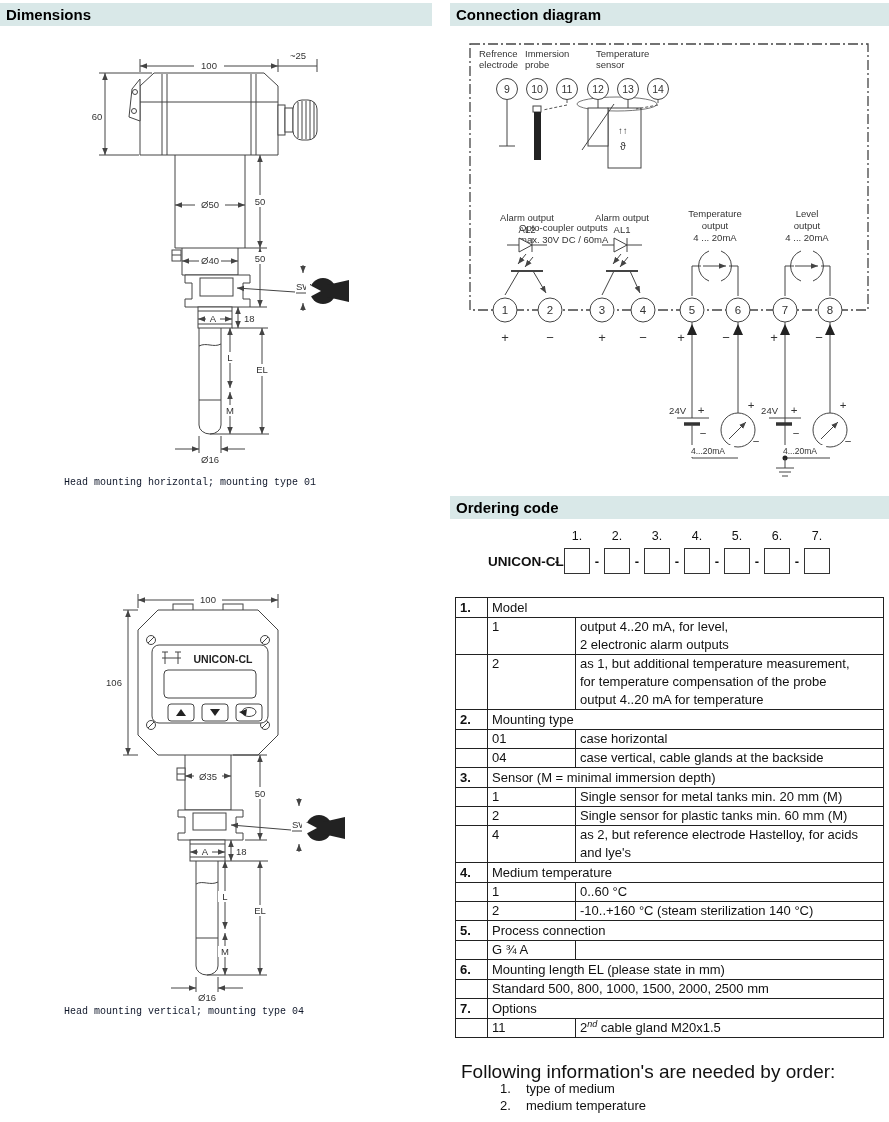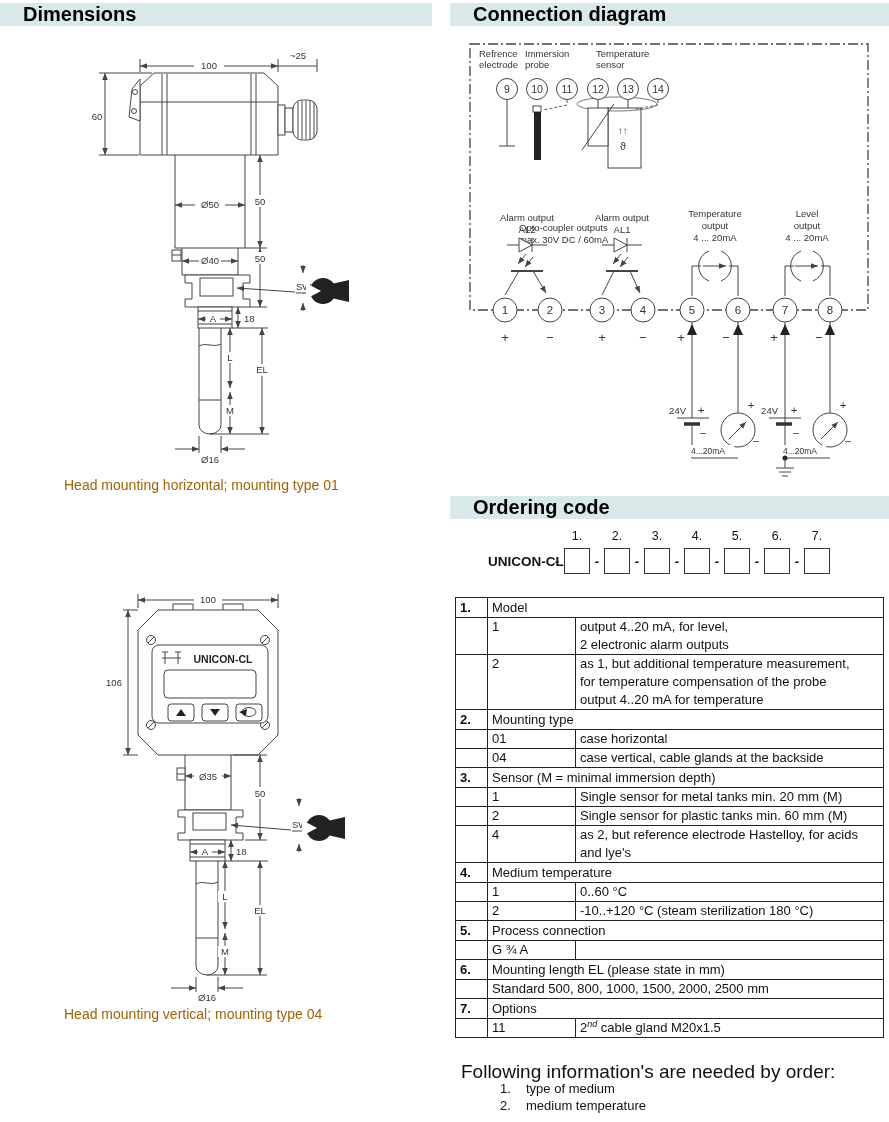--- a/index.html
+++ b/index.html
@@ -1,20 +1,20 @@
 <!DOCTYPE html>
 <html><head>
 <meta charset="utf-8">
 <style>
   html,body{margin:0;padding:0;background:#fff;}
   .page{position:relative;width:889px;height:1122px;background:#fff;overflow:hidden;
         font-family:"Liberation Sans",sans-serif;color:#111;}
   .hbar{position:absolute;background:#d9e8e8;height:23px;line-height:23px;
-        font-size:20px;font-weight:bold;color:#000;padding-left:23px;box-sizing:border-box;}
-  .caption{position:absolute;font-size:14px;color:#a16207;}
+        font-size:15px;font-weight:bold;color:#000;padding-left:6px;box-sizing:border-box;}
+  .caption{position:absolute;font-size:10px;color:#0f172a;font-family:Liberation Mono, monospace;}
   svg{position:absolute;overflow:visible;}
   svg text{font-family:"Liberation Sans",sans-serif;fill:#333;}
   .t9{font-size:9.5px;} .t10{font-size:10.5px;} .t11{font-size:11.5px;} .bold{font-weight:bold;}
   .ln{stroke:#444;stroke-width:1;fill:none;}
   .ln2{stroke:#444;stroke-width:2;fill:none;}
   .thick{stroke:#333;stroke-width:3.5;fill:none;}
   .dash{stroke:#555;stroke-width:1;fill:none;stroke-dasharray:3 2;}
   .bd{stroke:#444;stroke-width:1.3;fill:none;stroke-dasharray:10 3 2 3;}
   .wh{fill:#fff;stroke:#444;stroke-width:1;}
   .whn{fill:#fff;stroke:none;}
@@ -560,21 +560,21 @@
         <td colspan="2" class="sect">Medium temperature</td>
         </tr>
     <tr>
           <td></td>
           <td>1</td>
         <td>0..60 °C</td>
         </tr>
     <tr>
           <td></td>
           <td>2</td>
-        <td>-10..+120 °C (steam sterilization 180 °C)</td>
+        <td>-10..+160 °C (steam sterilization 140 °C)</td>
         </tr>
     <tr class="sec">
           <td class="num">5.</td>
         <td colspan="2" class="sect">Process connection</td>
         </tr>
     <tr>
           <td></td>
           <td>G ¾ A</td>
         <td></td>
         </tr>

